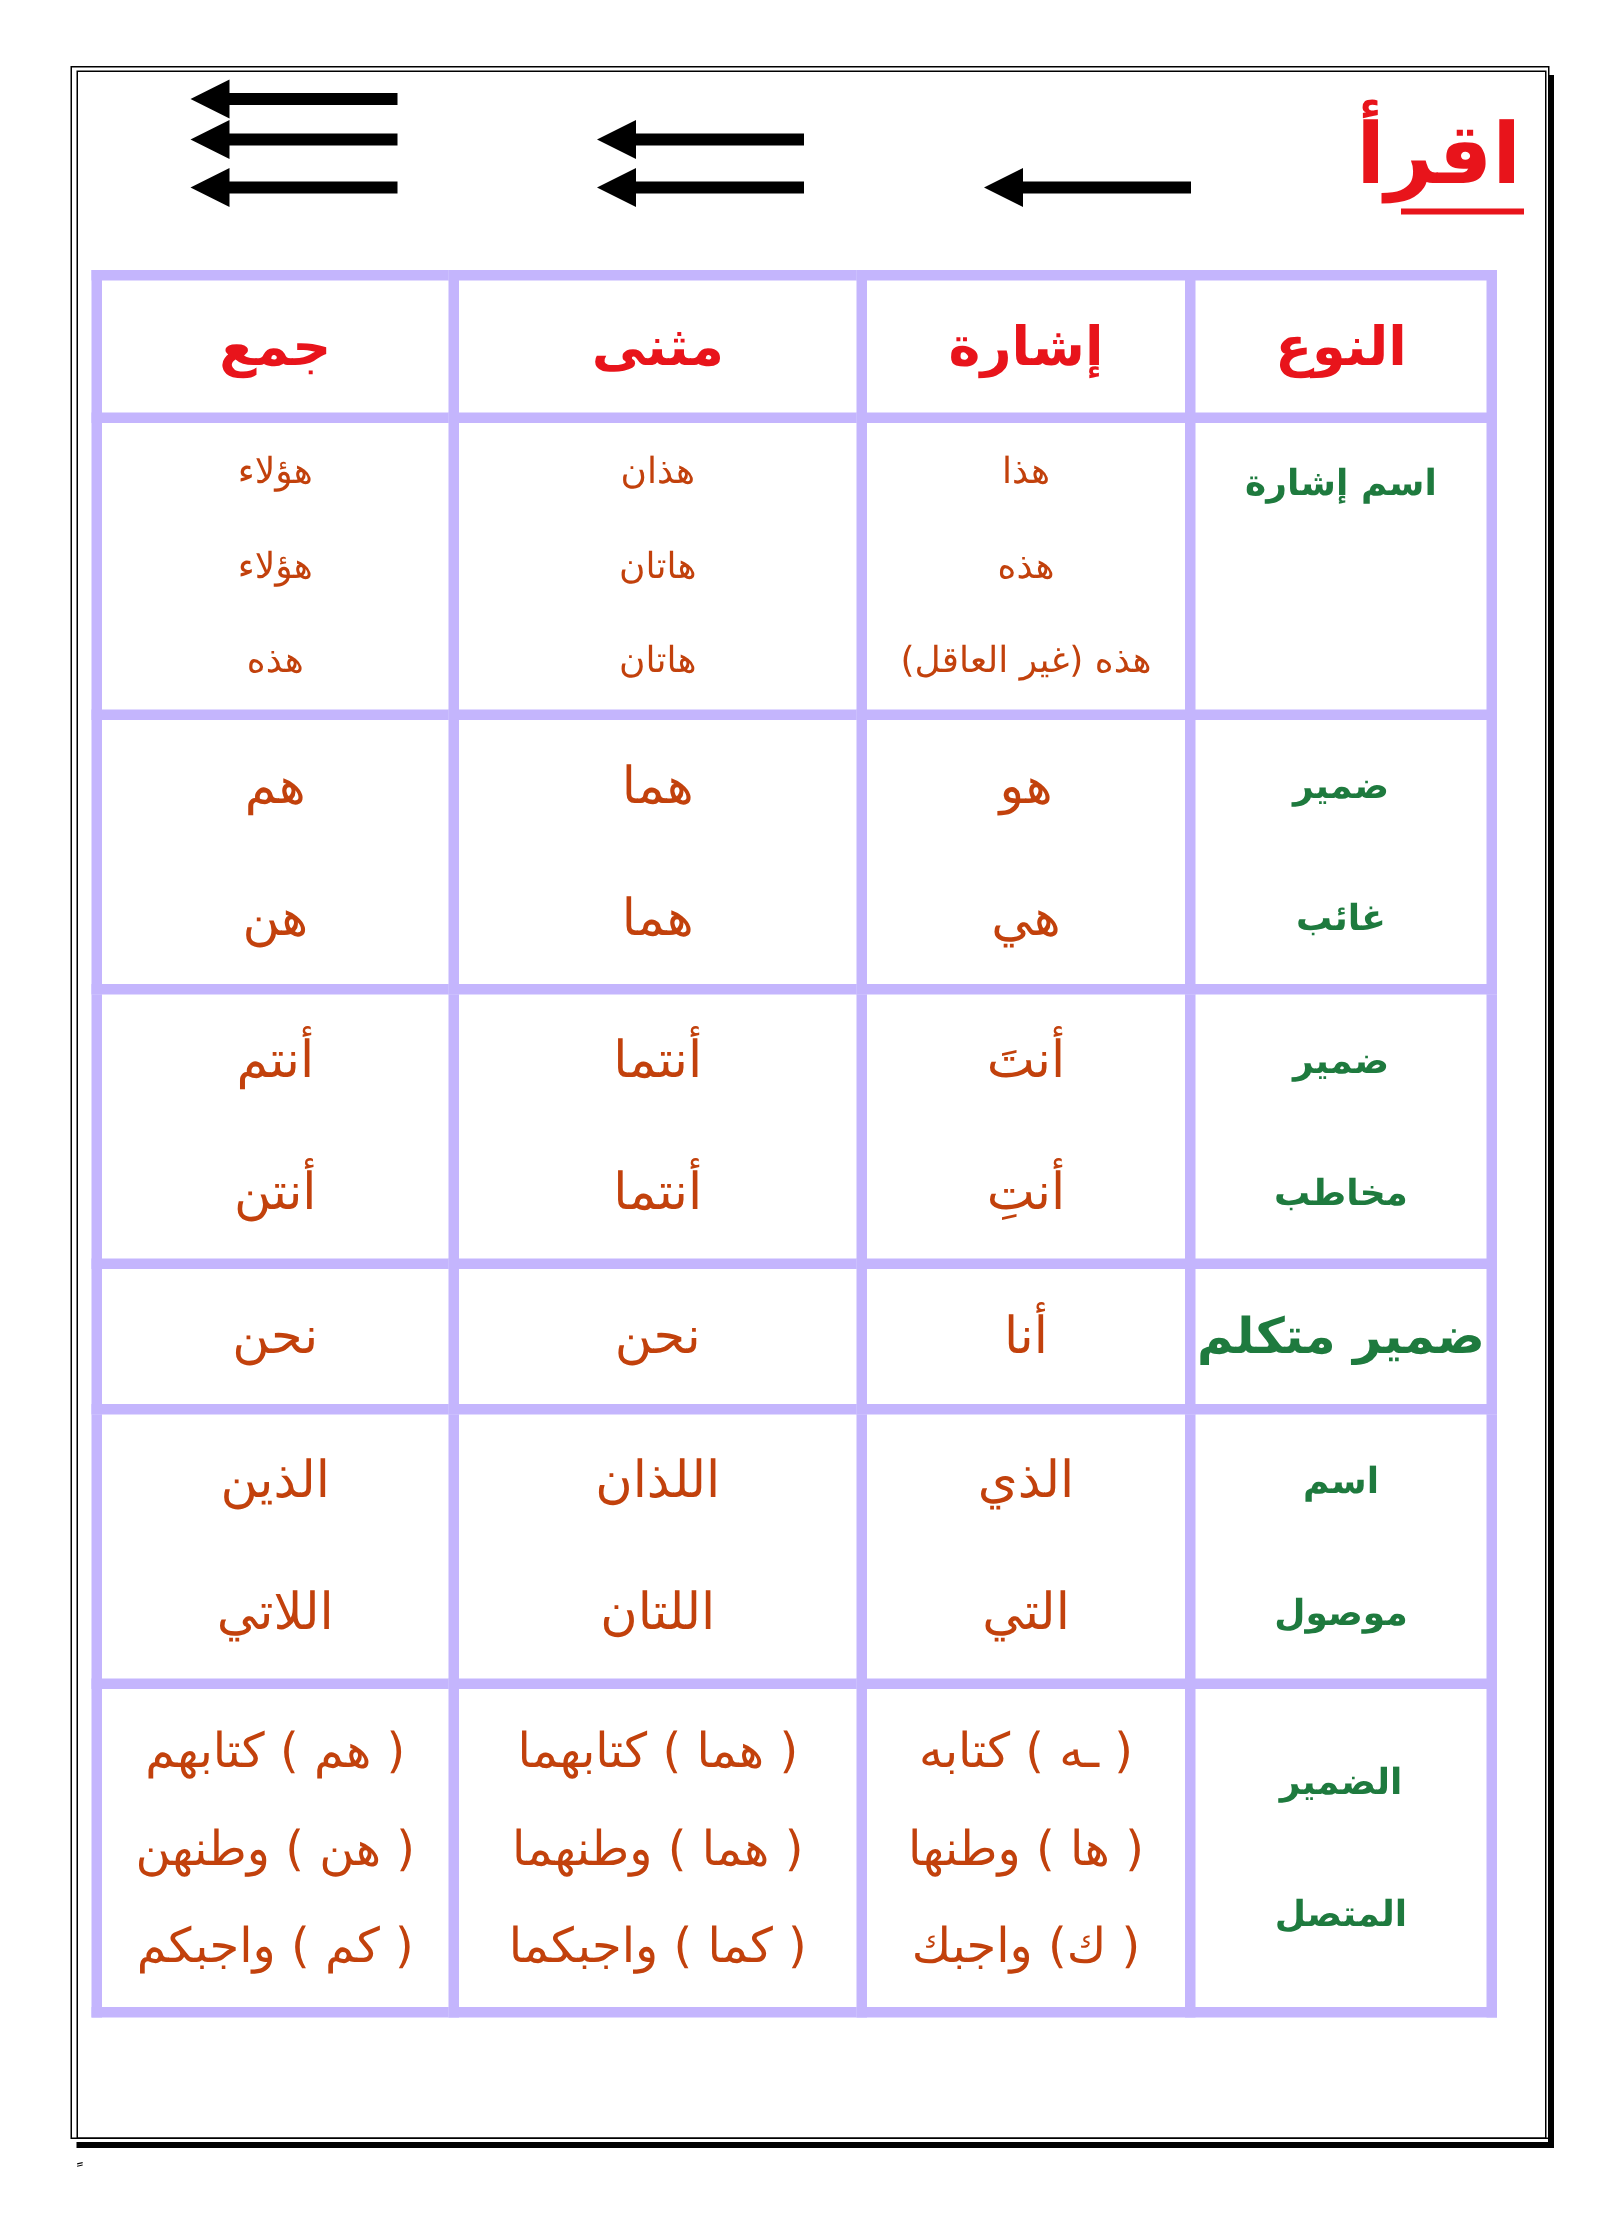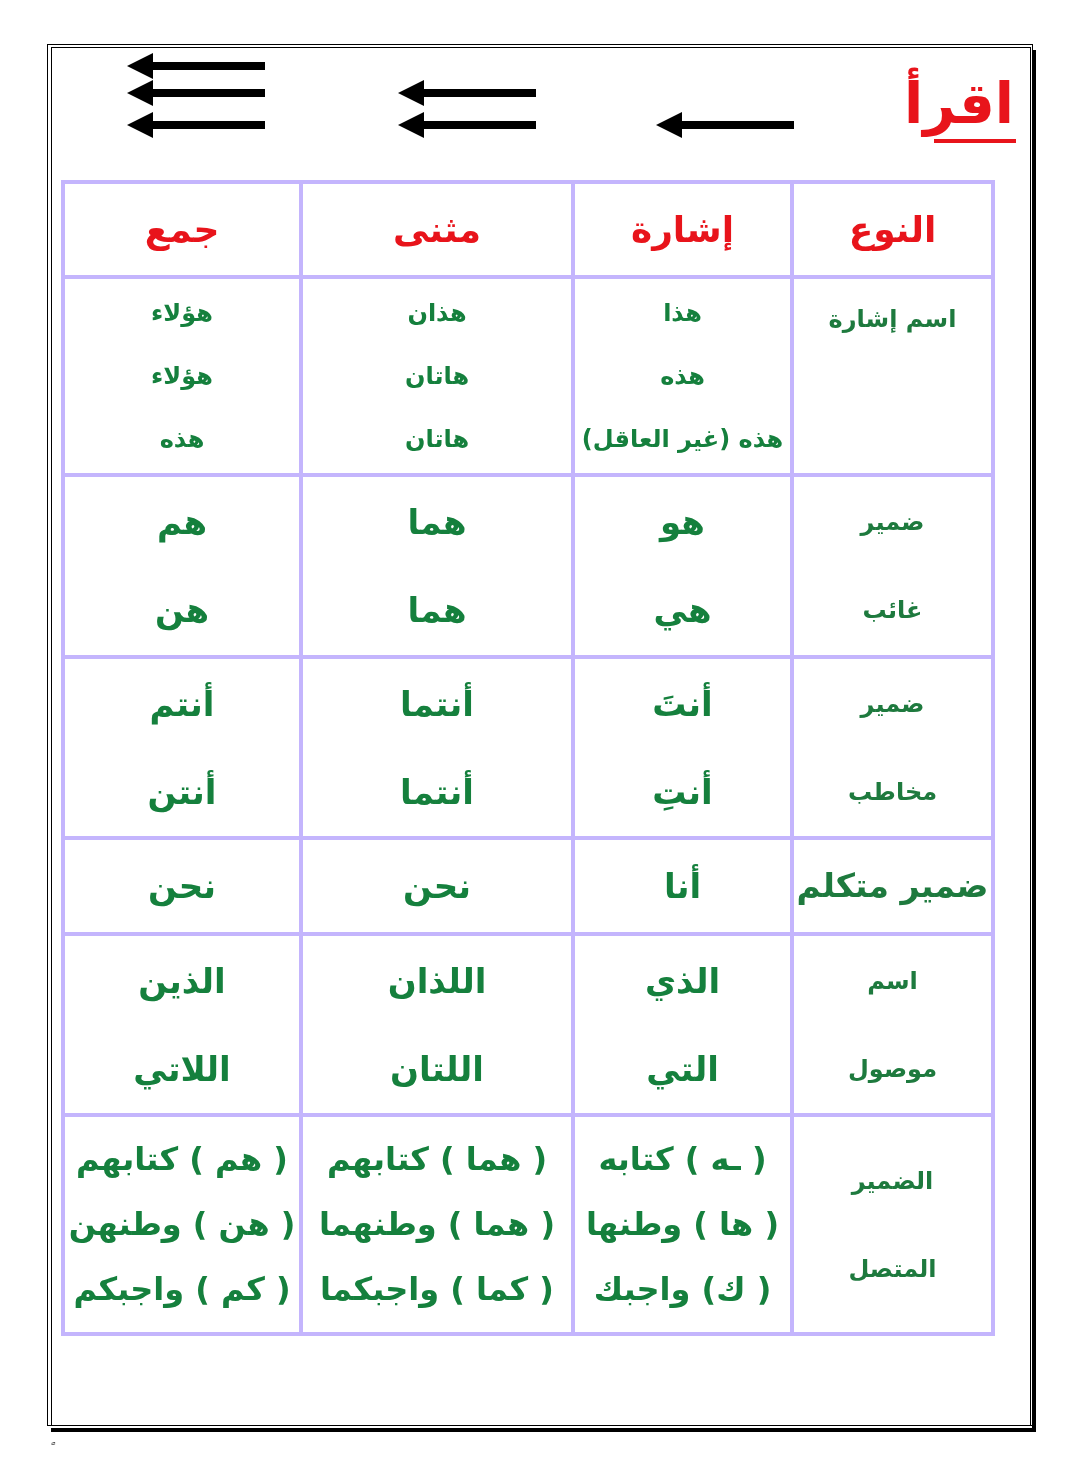--- a/index.html
+++ b/index.html
@@ -19,26 +19,26 @@
   .title-underline { position:absolute; left:934px; top:139px; width:82px; height:4px; background:#e8141b; }
 
   .arrow { position:absolute; height:26px; }
   .arrow .shaft { position:absolute; left:20px; top:9px; height:8px; background:#000; }
   .arrow .head { position:absolute; left:0; top:0; width:0; height:0;
                  border-top:13px solid transparent; border-bottom:13px solid transparent;
                  border-right:26px solid #000; }
 
   table.grammar { position:absolute; left:61px; top:180px; width:930px; height:1152px;
                   border-collapse:collapse; direction:rtl; table-layout:fixed; }
-  table.grammar td, table.grammar th { border:4px solid #c4b5fd; text-align:center; vertical-align:middle; padding:0; }
+  table.grammar td, table.grammar th { border:7px solid #c4b5fd; text-align:center; vertical-align:middle; padding:0; }
   th.hdr { color:#e8141b; font-size:36px; font-weight:bold; }
   td.label { color:#1e7a3e; font-size:24px; font-weight:bold; line-height:88px; }
   td.label.small { line-height:44px; vertical-align:top; padding-top:18px; }
   td.label.tight { font-size:33px; white-space:nowrap; }
-  td.cell { font-size:34px; font-weight:bold; color:#15803d; }
+  td.cell { font-size:34px; font-weight:normal; color:#c2410c; }
   td.cell .line { display:block; line-height:88px; }
   td.cell.sm .line { font-size:24px; line-height:63px; }
   td.cell.md .line { font-size:32px; line-height:65px; }
   td.cell.one .line { line-height:90px; }
 </style>
 </head>
 <body>
 
 <div class="frame-outer"></div>
 <div class="frame-inner"></div>
@@ -184,21 +184,21 @@
     <td class="label">
       <span style="display:block">الضمير</span>
       <span style="display:block">المتصل</span>
     </td>
     <td class="cell md">
       <span class="line">( ـه )  كتابه</span>
       <span class="line">( ها ) وطنها</span>
       <span class="line">( ك)  واجبك</span>
     </td>
     <td class="cell md">
-      <span class="line">( هما ) كتابهم</span>
+      <span class="line">( هما ) كتابهما</span>
       <span class="line">( هما ) وطنهما</span>
       <span class="line">( كما ) واجبكما</span>
     </td>
     <td class="cell md">
       <span class="line">( هم ) كتابهم</span>
       <span class="line">( هن ) وطنهن</span>
       <span class="line">( كم ) واجبكم</span>
     </td>
   </tr>
 </tbody>

